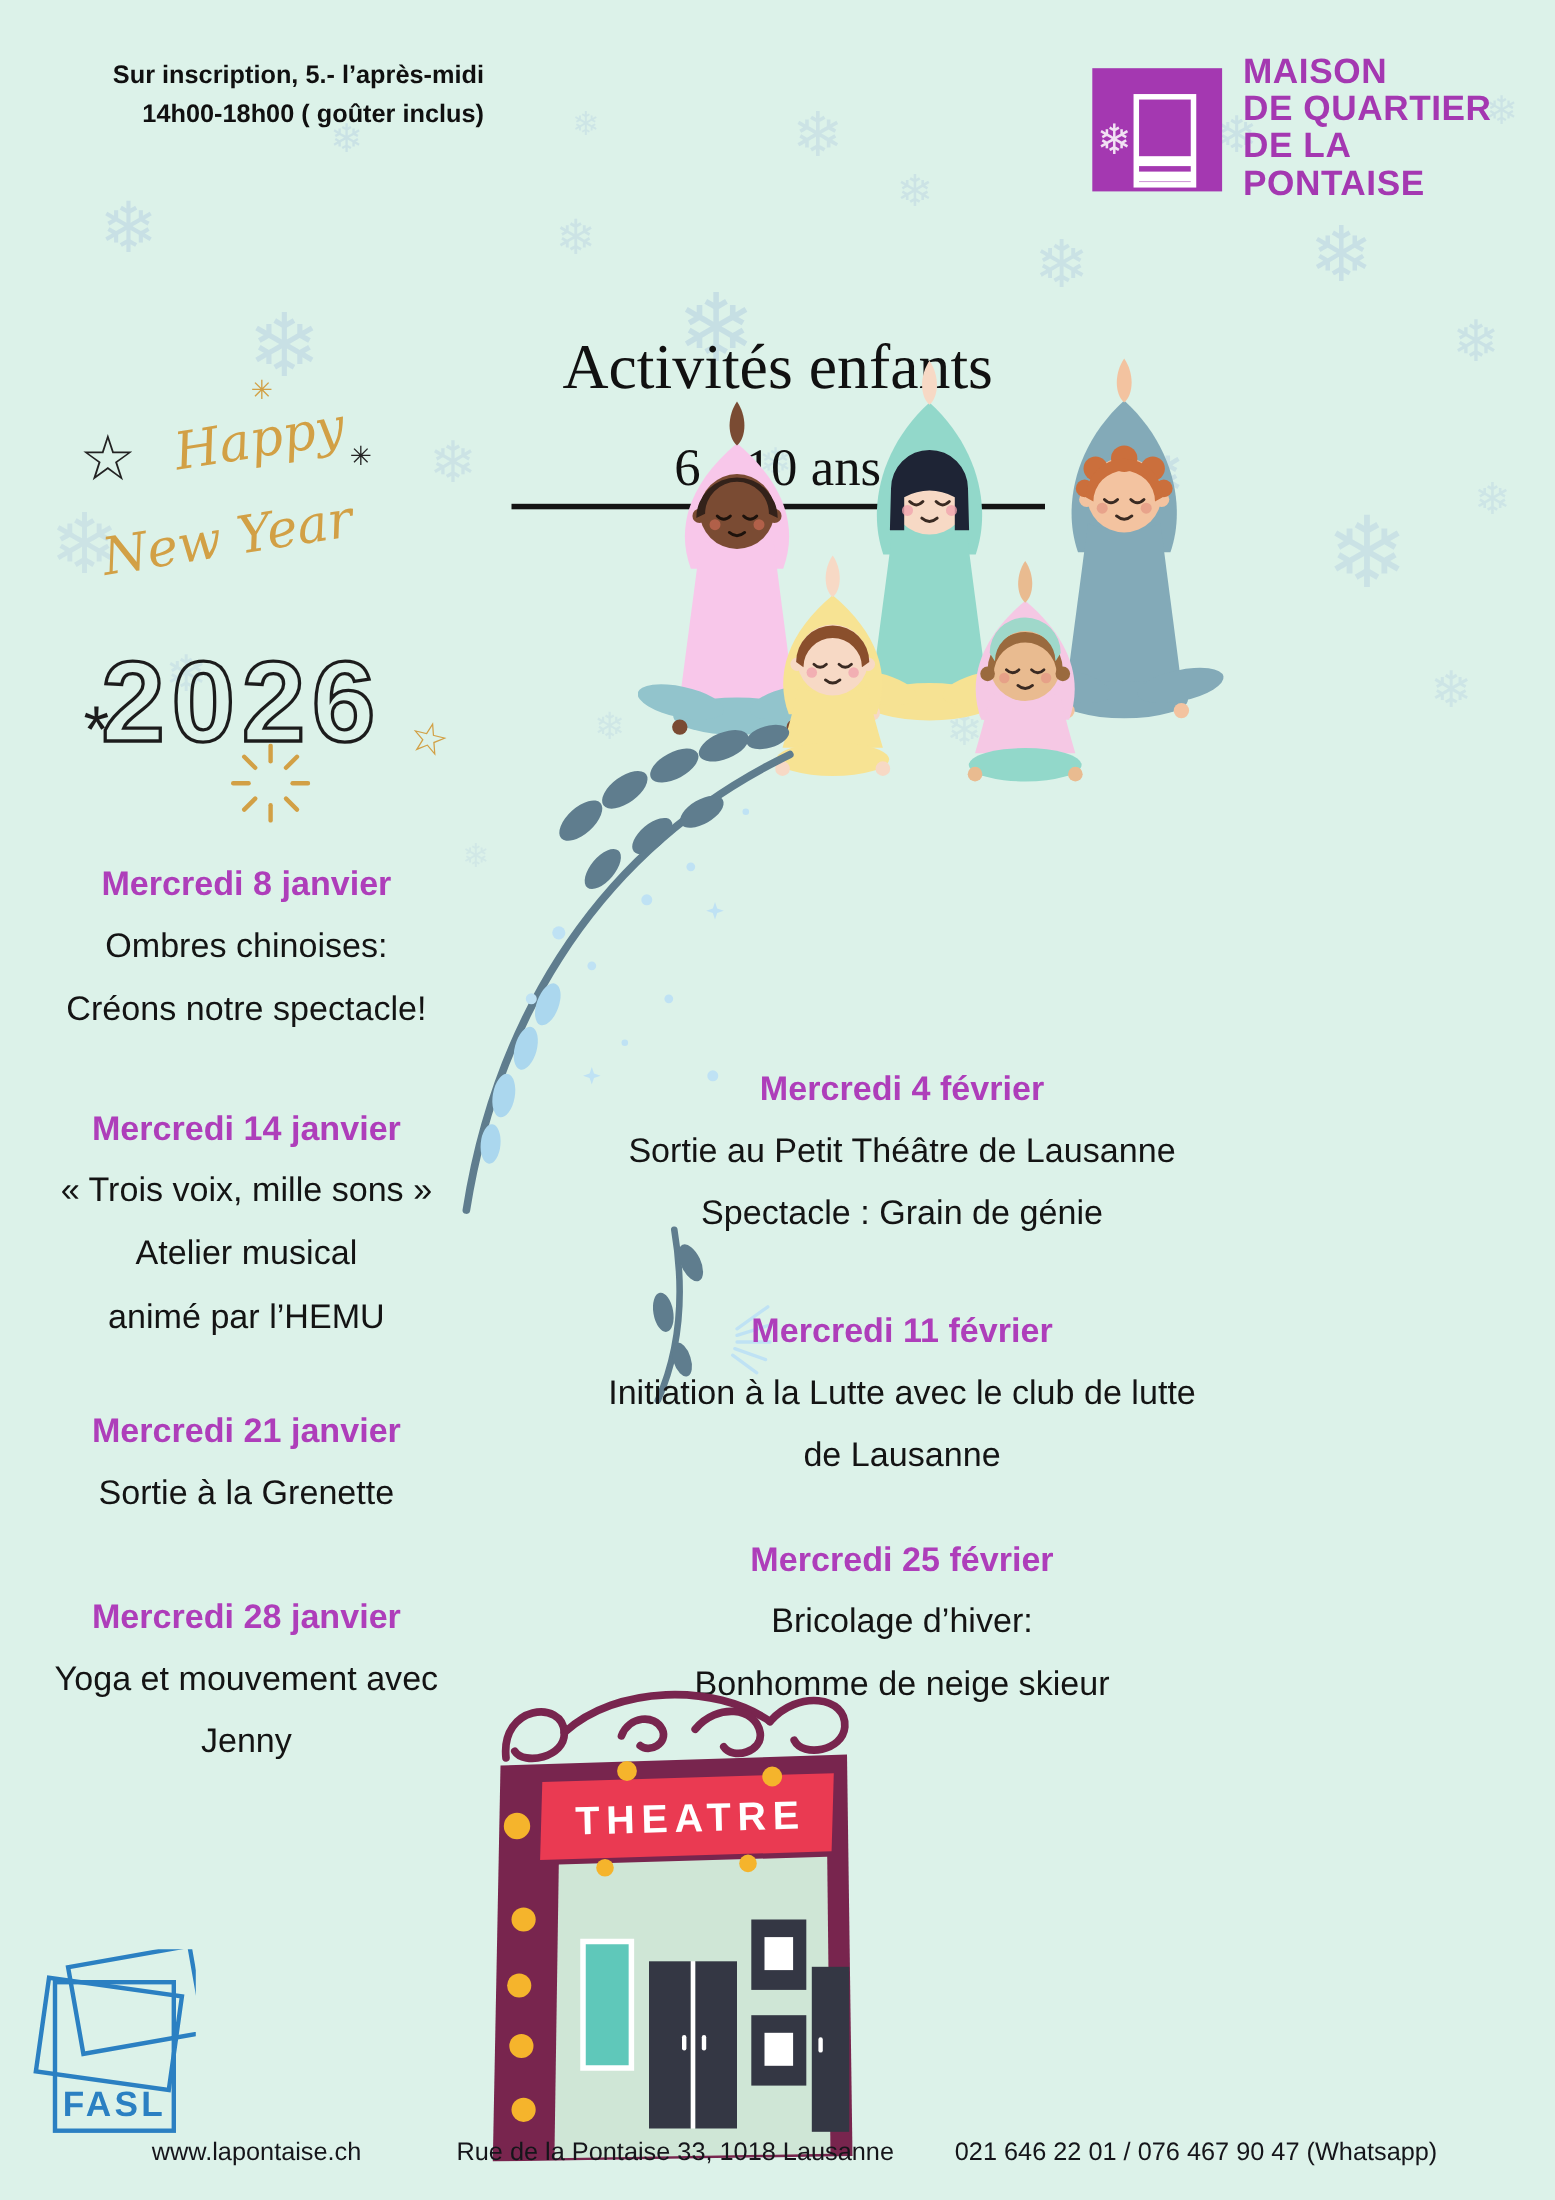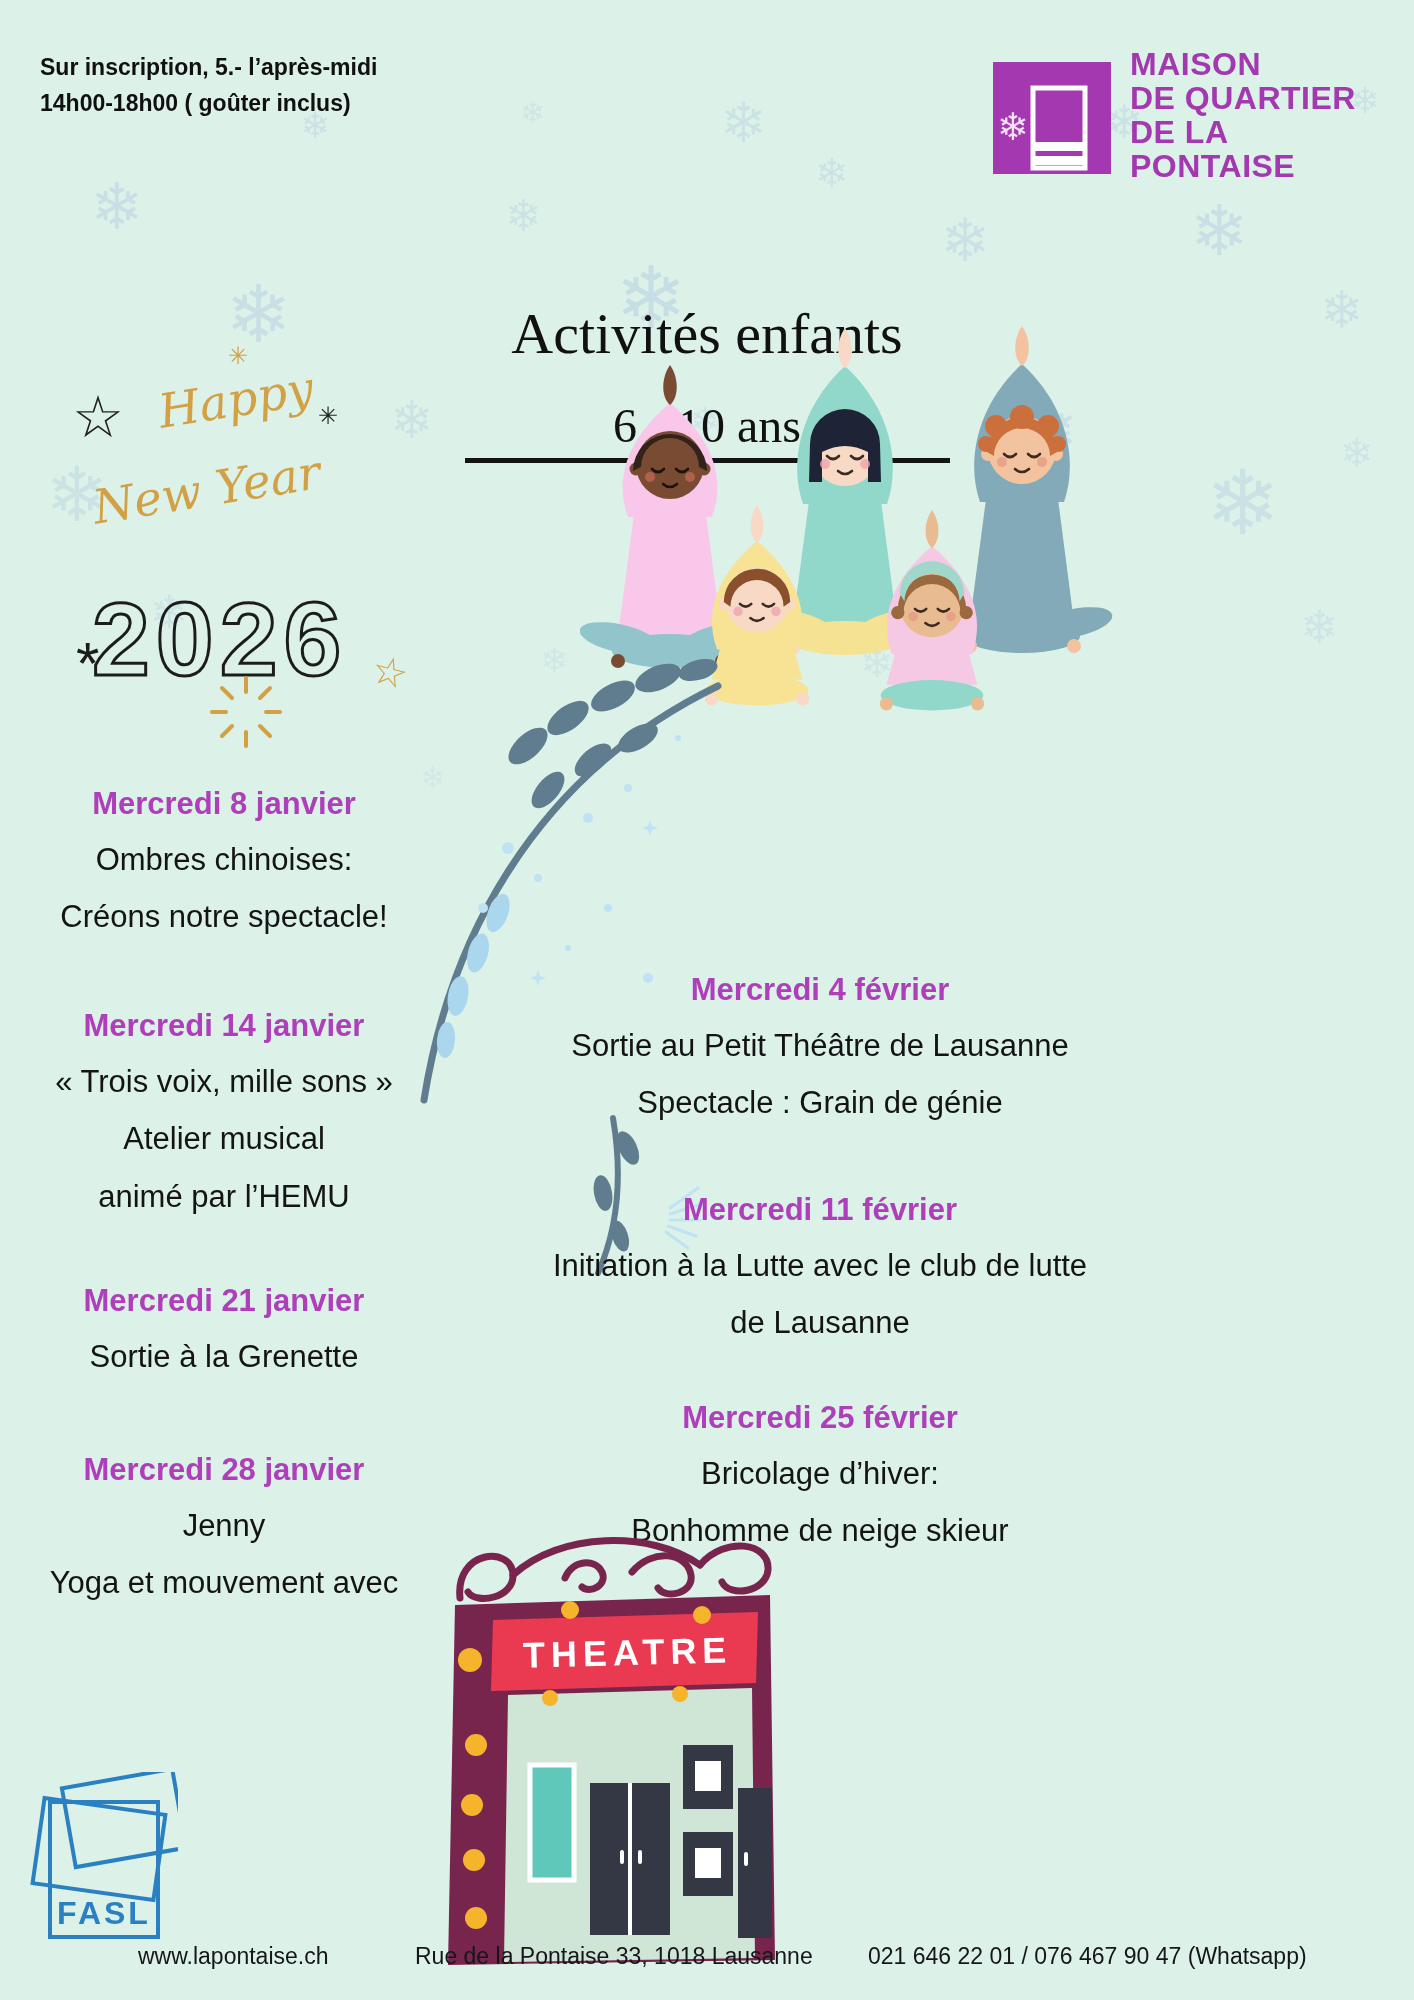--- a/index.html
+++ b/index.html
@@ -1,20 +1,20 @@
 <!DOCTYPE html>
 <html><head>
 <meta charset="utf-8">
 <style>
   html,body{margin:0;padding:0;background:#c9d8d2;}
   .poster{position:relative;width:1414px;height:2000px;margin:0 auto;background:#dcf2e9;
     overflow:hidden;font-family:"Liberation Sans",sans-serif;color:#161616;}
   .abs{position:absolute;}
   .flake{position:absolute;color:#b9d3e2;pointer-events:none;}
-  .note{left:40px;top:50px;width:400px;text-align:left;font-weight:bold;
+  .note{left:40px;top:50px;width:400px;text-align:right;font-weight:bold;
     font-size:23px;line-height:1.55;color:#101010;}
   .logo-square{left:993px;top:62px;width:118px;height:112px;background:#a438b1;}
   .logo-text{left:1130px;top:48px;font-weight:bold;font-size:32px;line-height:1.06;
     color:#a438b1;letter-spacing:.5px;}
   .title-main{left:0;top:300px;width:1414px;text-align:center;
     font-family:"Liberation Serif",serif;font-size:58px;color:#111;}
   .title-sub{left:0;top:398px;width:1414px;text-align:center;
     font-family:"Liberation Serif",serif;font-size:48px;color:#111;}
   .title-underline{left:465px;top:458px;width:485px;height:5px;background:#141414;}
   .script{font-family:"DejaVu Serif",serif;font-style:italic;color:#d2a045;}
@@ -280,22 +280,22 @@
     <div class="line">« Trois voix, mille sons »</div>
     <div class="line">Atelier musical</div>
     <div class="line">animé par l’HEMU</div>
   </div>
   <div class="abs event col-left" style="top:1283px">
     <div class="date">Mercredi 21 janvier</div>
     <div class="line">Sortie à la Grenette</div>
   </div>
   <div class="abs event col-left" style="top:1452px">
     <div class="date">Mercredi 28 janvier</div>
+    <div class="line">Yoga et mouvement avec</div>
     <div class="line">Jenny</div>
-    <div class="line">Yoga et mouvement avec</div>
   </div>
 
   <div class="abs event col-right" style="top:972px">
     <div class="date">Mercredi 4 février</div>
     <div class="line">Sortie au Petit Théâtre de Lausanne</div>
     <div class="line">Spectacle : Grain de génie</div>
   </div>
   <div class="abs event col-right" style="top:1192px">
     <div class="date">Mercredi 11 février</div>
     <div class="line">Initiation à la Lutte avec le club de lutte</div>

